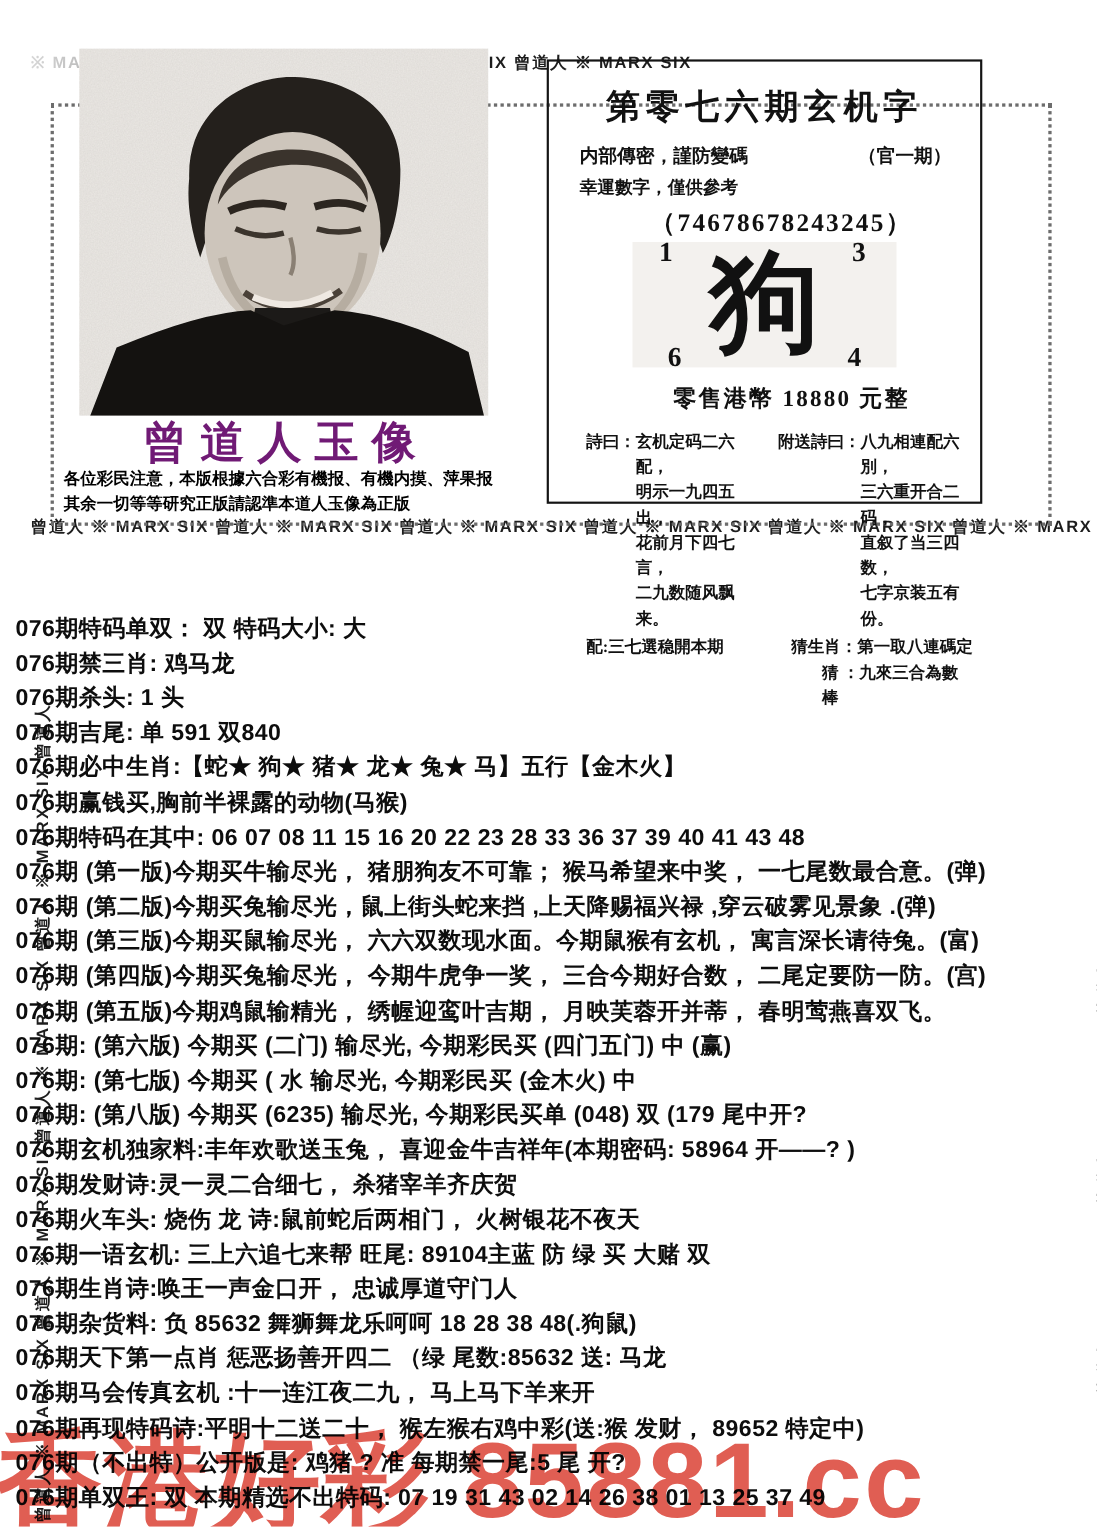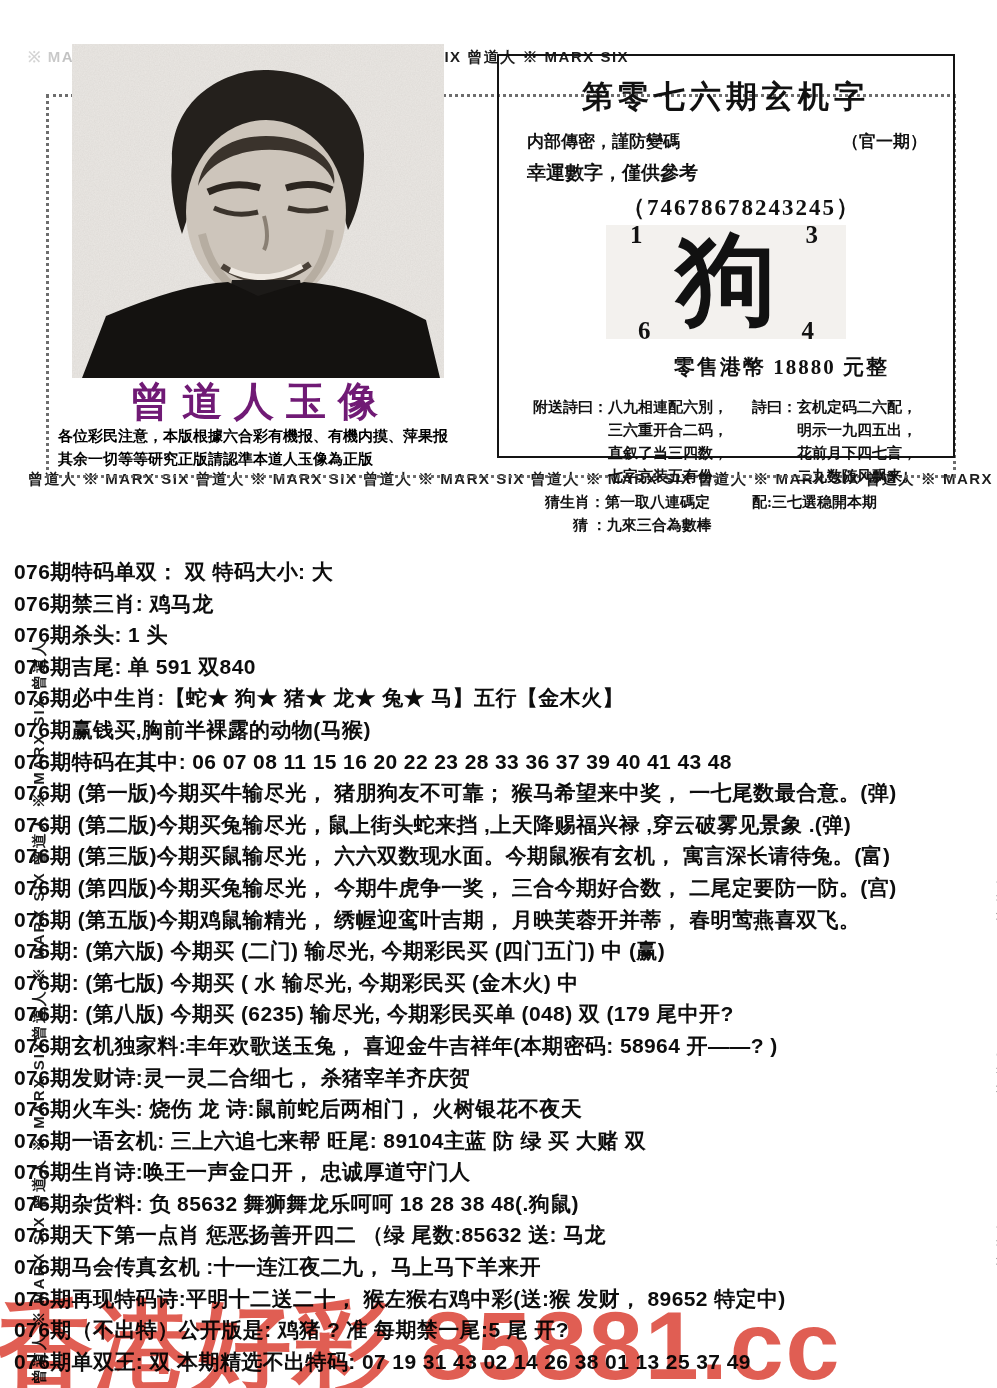--- a/index.html
+++ b/index.html
@@ -24,26 +24,26 @@
 
   
   .portrait{position:absolute;left:72px;top:44px;width:372px;height:334px;}
   .caption{position:absolute;left:60px;top:374px;width:400px;text-align:center;
            font-family:"Liberation Serif",serif;font-weight:700;font-size:40px;
            letter-spacing:12px;color:#701a75;}
   .notes{position:absolute;left:58px;top:424px;width:430px;font-size:15px;
          line-height:23px;color:#000000;font-weight:600;}
 
   
-  .mbox{position:absolute;left:497px;top:54px;width:458px;height:404px;
+  .mbox{position:absolute;left:497px;top:54px;width:396px;height:404px;
         border:2px solid #141414;font-family:"Liberation Serif",serif;box-sizing:border-box;}
   .m-title{margin-top:20px;text-align:center;font-size:31px;font-weight:700;letter-spacing:5px;}
   .m-row{display:flex;justify-content:space-between;padding:12px 26px 0 28px;
          font-size:17px;font-weight:700;}
-  .m-line2{padding:7px 0 0 28px;font-size:19px;font-weight:700;font-family:Liberation Serif, serif;}
+  .m-line2{padding:7px 0 0 28px;font-size:16px;font-weight:700;font-family:Liberation Serif, serif;}
   .m-number{text-align:center;font-size:23px;font-weight:700;letter-spacing:2px;margin-top:6px;padding-left:31px;}
   .m-zodiac{position:relative;width:240px;height:114px;margin:2px auto 0;
             background:#f3f1ee;text-align:center;}
   .zchar{font-size:100px;line-height:112px;font-weight:700;}
   .num{position:absolute;font-size:25px;font-weight:700;}
   .num.tl{left:24px;top:-4px;}  .num.tr{right:28px;top:-4px;}
   .num.bl{left:32px;bottom:-6px;} .num.br{right:32px;bottom:-6px;}
   .m-price{margin-top:14px;padding-right:64px;text-align:right;font-size:21px;
            font-weight:700;letter-spacing:2px;}
   .m-poems{display:flex;gap:24px;padding:15px 6px 0 34px;font-size:15px;
@@ -126,42 +126,42 @@
       <span class="num tl">1</span>
       <span class="num tr">3</span>
       <span class="num bl">6</span>
       <span class="num br">4</span>
       <span class="zchar">狗</span>
     </div>
     <div class="m-price">零售港幣 18880 元整</div>
     <div class="m-poems">
       <div class="poem-col">
         <div class="poem-row">
+          <span class="poem-label">詩曰：</span>
+          <div class="poem-lines">
+              <div class="poem-line">玄机定码二六配，</div>
+              <div class="poem-line">明示一九四五出，</div>
+              <div class="poem-line">花前月下四七言，</div>
+              <div class="poem-line">二九数随风飘来。</div>
+            </div>
+        </div>
+        <div class="match">配:三七選稳開本期</div>
+      </div>
+      <div class="poem-col">
+        <div class="poem-row">
           <span class="poem-label">附送詩曰：</span>
           <div class="poem-lines">
               <div class="poem-line">八九相連配六別，</div>
               <div class="poem-line">三六重开合二码，</div>
               <div class="poem-line">直叙了当三四数，</div>
               <div class="poem-line">七字京装五有份。</div>
             </div>
         </div>
         <div class="guess1">猜生肖：第一取八連碼定</div>
         <div class="guess2">猜 ：九來三合為數棒</div>
-      </div>
-      <div class="poem-col">
-        <div class="poem-row">
-          <span class="poem-label">詩曰：</span>
-          <div class="poem-lines">
-              <div class="poem-line">玄机定码二六配，</div>
-              <div class="poem-line">明示一九四五出，</div>
-              <div class="poem-line">花前月下四七言，</div>
-              <div class="poem-line">二九数随风飘来。</div>
-            </div>
-        </div>
-        <div class="match">配:三七選稳開本期</div>
       </div>
     </div>
   </div>
 
   <div class="body-lines">
       <div class="body-line">076期特码单双：  双   特码大小:  大</div>
       <div class="body-line">076期禁三肖: 鸡马龙</div>
       <div class="body-line">076期杀头: 1 头</div>
       <div class="body-line">076期吉尾: 单 591 双840</div>
       <div class="body-line">076期必中生肖:【蛇★ 狗★ 猪★ 龙★ 兔★ 马】五行【金木火】</div>

